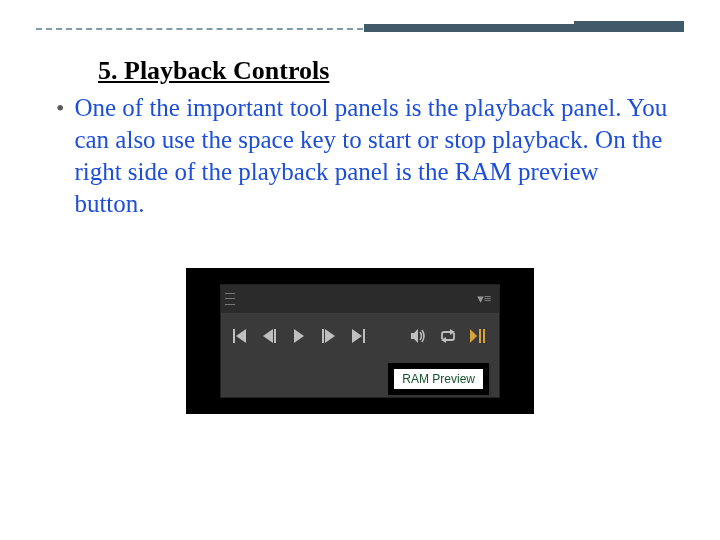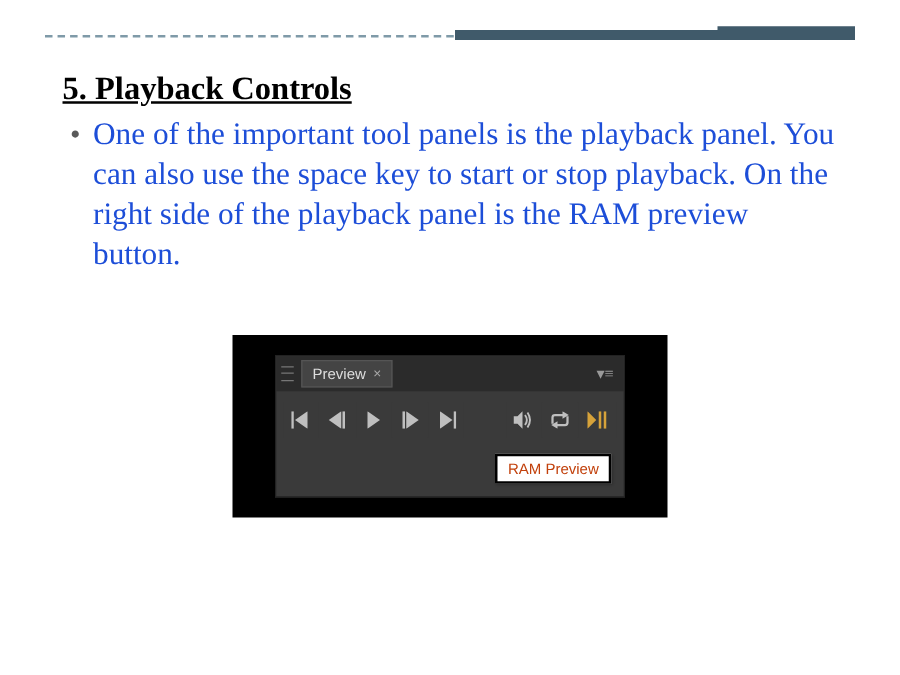--- a/index.html
+++ b/index.html
@@ -41,20 +41,21 @@
     top: 56px;
     left: 50px;
     right: 50px;
   }
   .heading {
     font-size: 26px;
     font-weight: bold;
     text-decoration: underline;
     color: #000;
     margin-bottom: 6px;
+    margin-left: 48px;
   }
   .bullet-row {
     display: flex;
     align-items: flex-start;
     gap: 10px;
   }
   .bullet {
     font-size: 24px;
     line-height: 32px;
     color: #5a5a5a;
@@ -148,22 +149,22 @@
     display: flex;
     align-items: center;
     justify-content: center;
   }
   .ram-btn svg { display: block; }
   .tooltip {
     position: absolute;
     top: 78px;
     right: 10px;
     background: #fff;
-    border: 2px solid #000000;
-    color: #c2410c;
+    border: 6px solid #000000;
+    color: #14532d;
     font-family: Arial, sans-serif;
     font-size: 12px;
     padding: 3px 8px;
     box-shadow: 1px 1px 2px rgba(0,0,0,0.2);
   }
 </style>
 </head>
 <body>
 
 <div class="top-border">
@@ -181,24 +182,20 @@
 </div>
 
 <div class="panel-wrap">
   <div class="panel">
     <div class="tab-bar">
       <div class="tab-handle">
         <span></span>
           <span></span>
           <span></span>
       </div>
-      <div class="tab">
-        <span>Preview</span>
-        <span class="tab-close">×</span>
-      </div>
       <div class="flyout">▾≡</div>
     </div>
     <div class="controls">
 
       <div class="ctrl-btn">
         <svg width="16" height="14" viewBox="0 0 16 14">
             <rect x="0" y="0" width="2" height="14" fill="#bfbfbf"></rect>
             <polygon points="13,0 13,14 3,7" fill="#bfbfbf"></polygon>
           </svg>
       </div>

